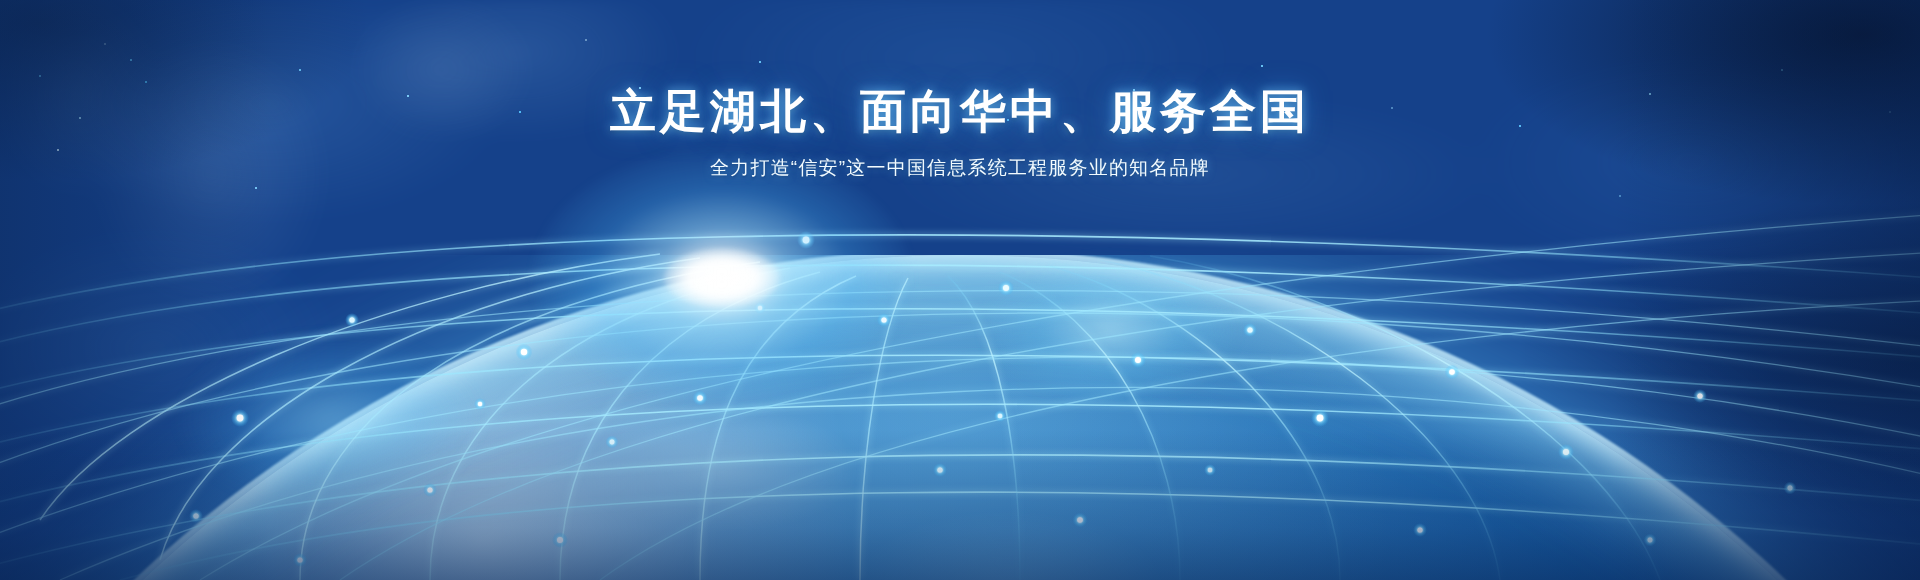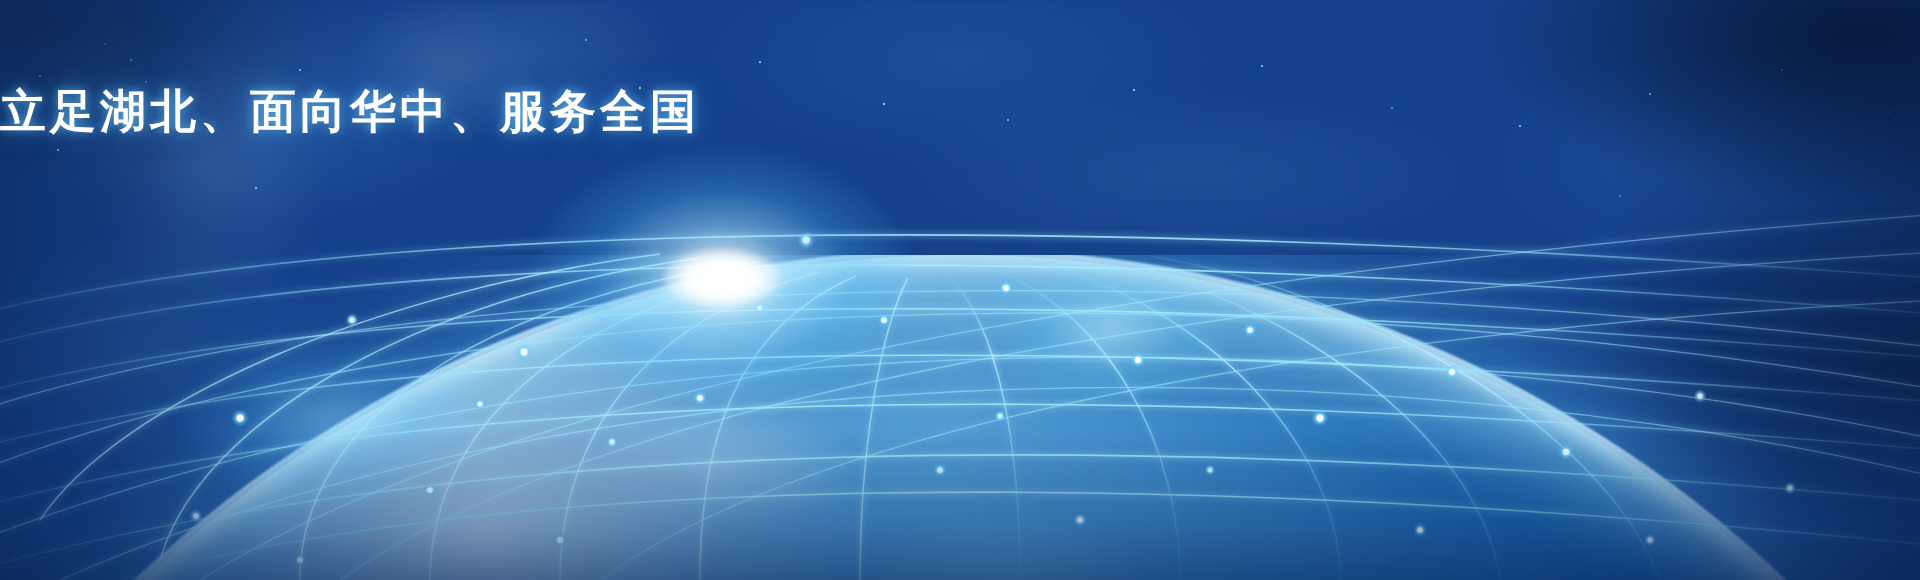--- a/index.html
+++ b/index.html
@@ -223,20 +223,21 @@
     border-radius: 50%;
     background: radial-gradient(ellipse at center, rgba(150,225,255,.38) 0%, rgba(80,190,255,.15) 42%, rgba(40,160,255,0) 74%);
     filter: blur(8px);
   }
 
   
   .copy {
     position: absolute;
     left: 0; right: 0;
     top: 84px;
+    text-align: center;
     z-index: 40;
   }
   .headline {
     margin: 0;
     font-size: 46px;
     font-weight: 700;
     line-height: 1.18;
     color: #ffffff;
     letter-spacing: 4px;
     text-shadow:
@@ -419,15 +420,16 @@
     </svg>
   </div>
 
   <div class="hotspot"></div>
 
   <div class="side-fade"></div>
   <div class="bottom-fade"></div>
 
   <div class="copy">
     <h1 class="headline">立足湖北、面向华中、服务全国</h1>
+    <p class="subline">全力打造“信安”这一中国信息系统工程服务业的知名品牌</p>
   </div>
 
 </div>
 
 </body></html>

